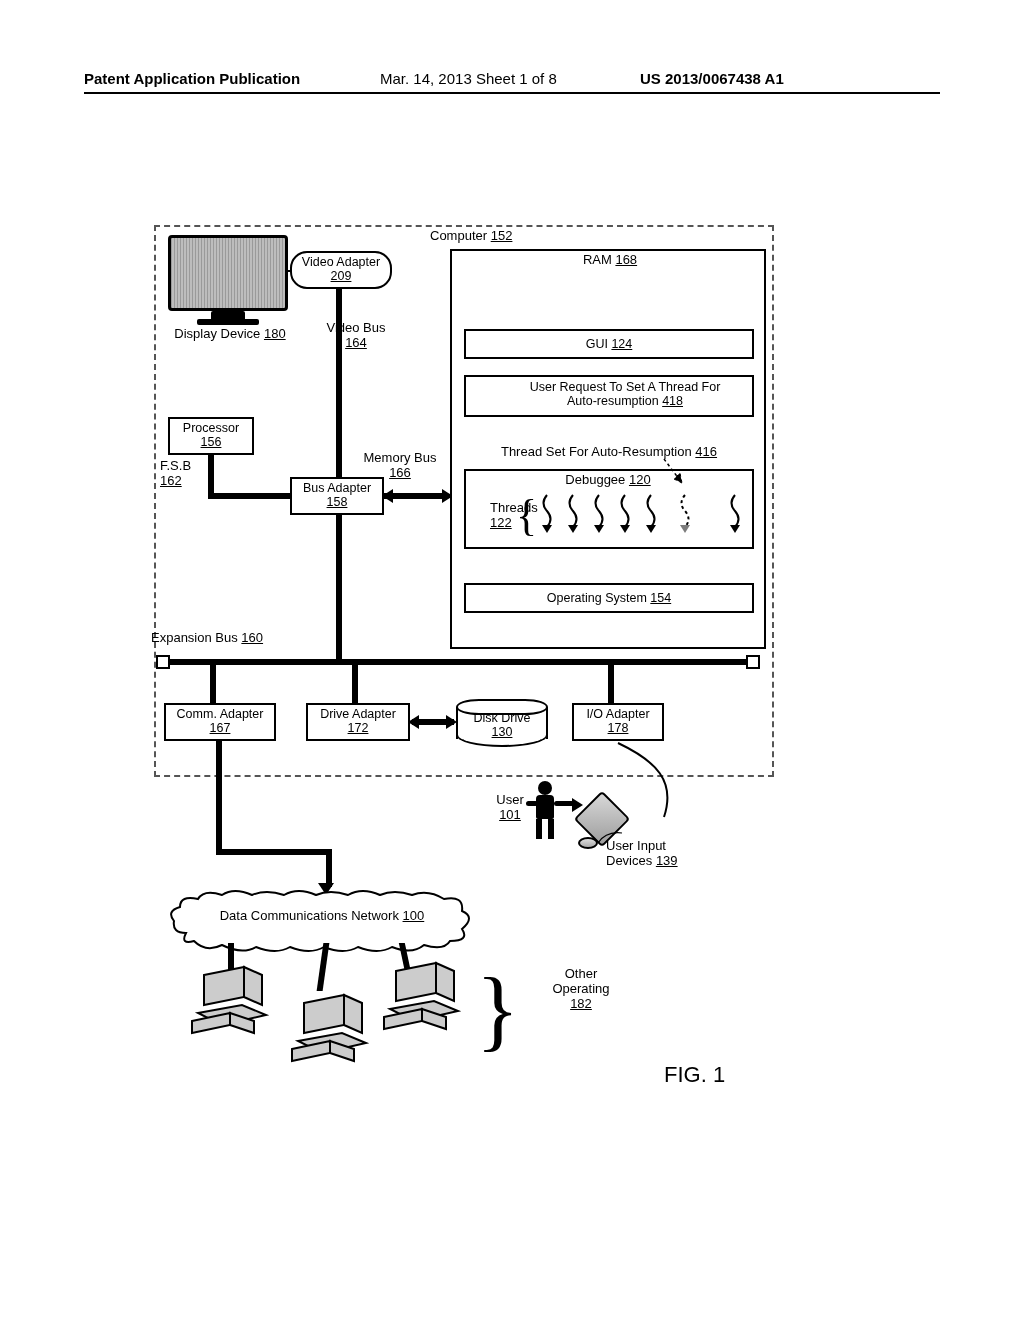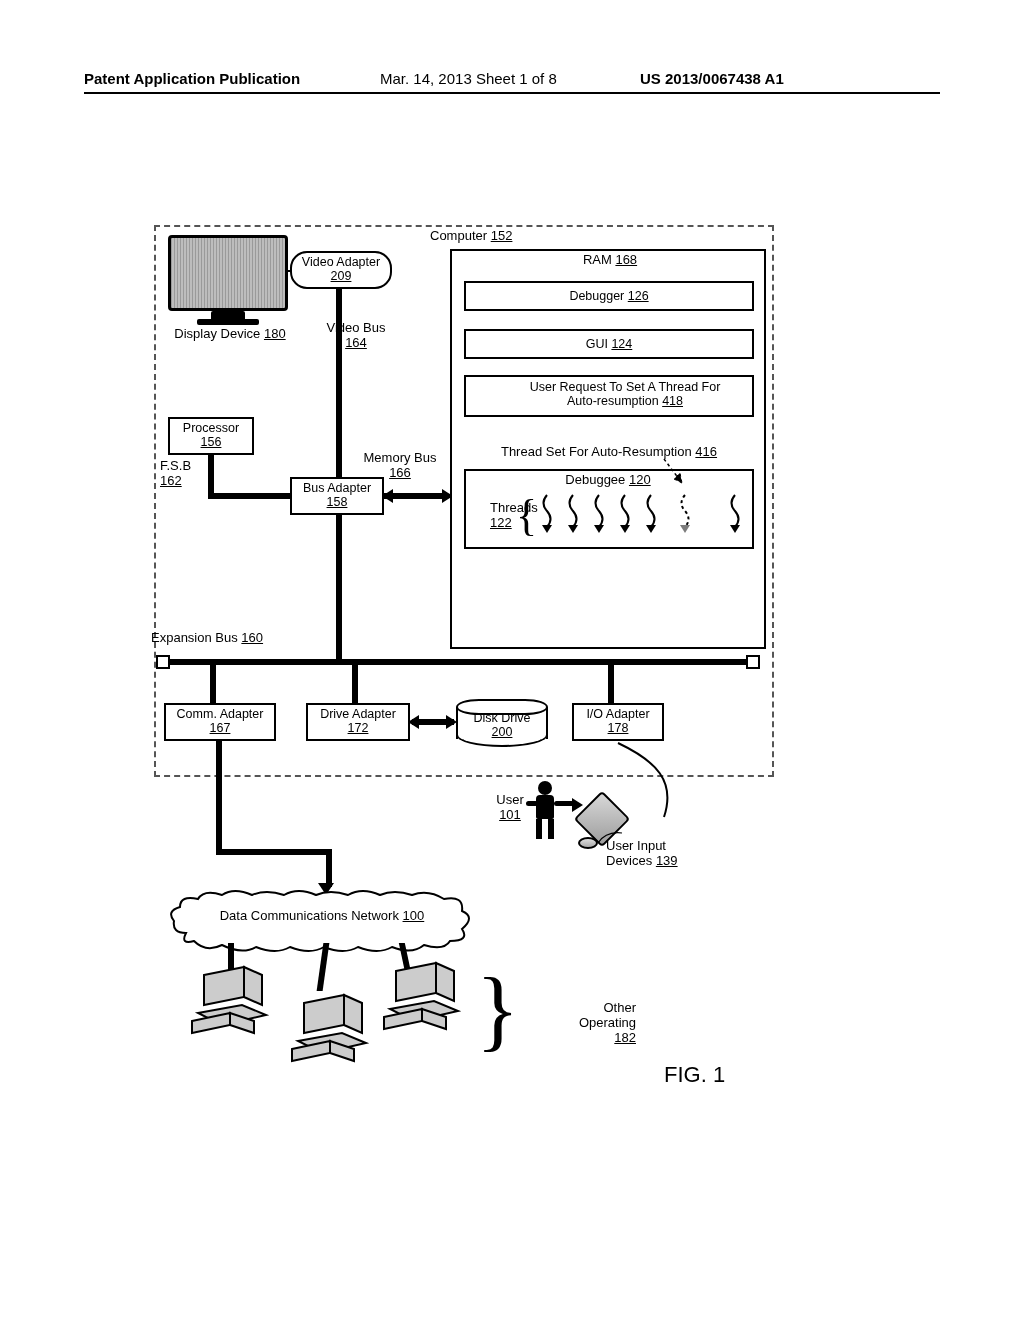--- a/index.html
+++ b/index.html
@@ -168,36 +168,33 @@
       <div class="box-label"><span>Drive Adapter</span><br><span class="n">172</span></div>
     </div>
     <div class="solid-box" style="left:442px; top:478px; width:92px; height:38px;">
       <div class="box-label"><span>I/O Adapter</span><br><span class="n">178</span></div>
     </div>
 
     <div class="cyl" style="left:326px; top:474px;">
       <div class="body"></div>
         <div class="bot"></div>
         <div class="top"></div>
-      <div class="txt"><span>Disk Drive</span><br><span class="n" style="text-decoration:underline;">200</span></div>
+      <div class="txt"><span>Disk Drive</span><br><span class="n" style="text-decoration:underline;">130</span></div>
     </div>
 
     <div class="bus-h" style="left:282px; top:494px; width:42px;"></div>
     <div class="arrow-head-left" style="left:278px; top:490px;"></div>
     <div class="arrow-head-right" style="left:316px; top:490px;"></div>
 
     <div class="solid-box" style="left:320px; top:24px; width:316px; height:400px;"></div>
     <div class="label" style="left:420px; top:28px; width:120px;">
       <span>RAM</span>
       <span class="u">168</span>
     </div>
 
-    <div class="solid-box" style="left:334px; top:56px; width:290px; height:30px;">
-      <div class="box-label" style="padding-top:6px;"><span>Debugger</span> <span class="n">126</span></div>
-    </div>
 
     <div class="solid-box" style="left:334px; top:104px; width:290px; height:30px;">
       <div class="box-label" style="padding-top:6px;"><span>GUI</span> <span class="n">124</span></div>
     </div>
 
     <div class="solid-box" style="left:334px; top:150px; width:290px; height:42px;">
       <div class="box-label" style="white-space:normal; padding:3px 14px;margin-left:32px;">User Request To Set A Thread For<br>Auto-resumption <span class="n">418</span></div>
     </div>
 
     <div class="label" style="left:334px; top:220px; width:290px;">
@@ -245,20 +242,23 @@
     <svg class="thread" style="left:596px; top:268px;">
         <path d="M9 2 Q2 10 9 18 Q16 26 9 34" stroke-width="2"></path>
         <polygon class="tip" points="9,40 4,32 14,32"></polygon>
       </svg>
 
     <svg class="dash-ptr" style="left:532px; top:232px; width:30px; height:36px;">
       <path d="M2 2 L20 26" stroke-width="1.5"></path>
       <polygon points="20,26 12,22 18,16" fill="#000"></polygon>
     </svg>
 
+    <div class="solid-box" style="left:334px; top:358px; width:290px; height:30px;">
+      <div class="box-label" style="padding-top:6px;"><span>Operating System</span> <span class="n">154</span></div>
+    </div>
 
     <div class="bus-v" style="left:86px; top:516px; height:110px;"></div>
     <div class="bus-h" style="left:86px; top:624px; width:114px;"></div>
     <div class="bus-v" style="left:196px; top:624px; height:38px;"></div>
     <div class="arrow-head-down" style="left:188px; top:658px;"></div>
 
     <svg class="thin-curve" style="left:486px; top:516px; width:80px; height:80px;">
       <path d="M2 2 C 40 20, 60 40, 48 76" stroke-width="2"></path>
     </svg>
 
@@ -328,21 +328,21 @@
         <polygon points="20,10 60,2 60,32 20,40"></polygon>
         <polygon points="60,2 78,10 78,40 60,32"></polygon>
         <polygon points="14,48 58,40 82,50 38,60"></polygon>
         <polygon points="8,56 46,48 46,60 8,68"></polygon>
         <polygon points="46,48 70,56 70,68 46,60"></polygon>
       </g>
         </svg>
     </div>
 
     <div class="brace" style="left:346px; top:740px;">}</div>
-    <div class="label" style="left:396px; top:776px; width:110px; text-align:right;">
+    <div class="label" style="left:396px; top:742px; width:110px; text-align:center;">
       <span>Other</span><br>
       <span>Operating</span><br>
       <span class="u">182</span>
     </div>
 
   </div>
 
   <div class="fig-label">FIG. 1</div>
 </div>
 

